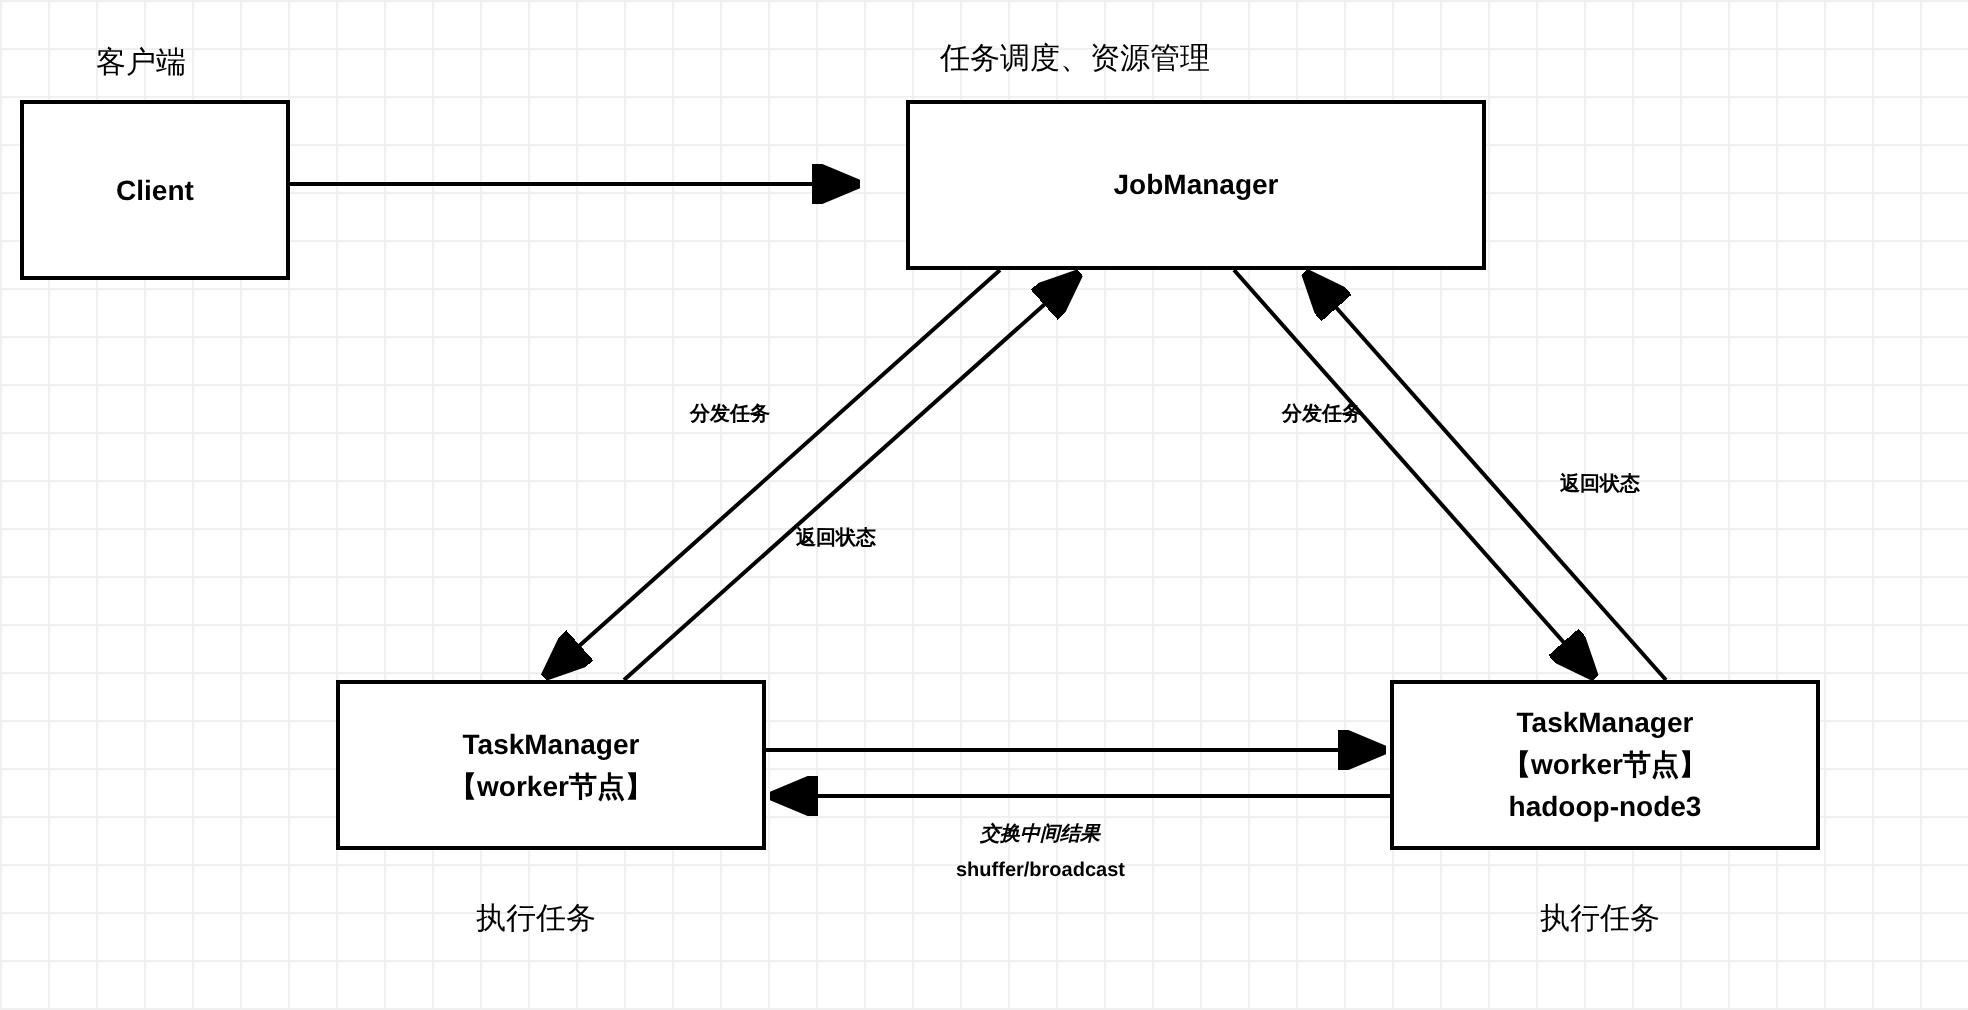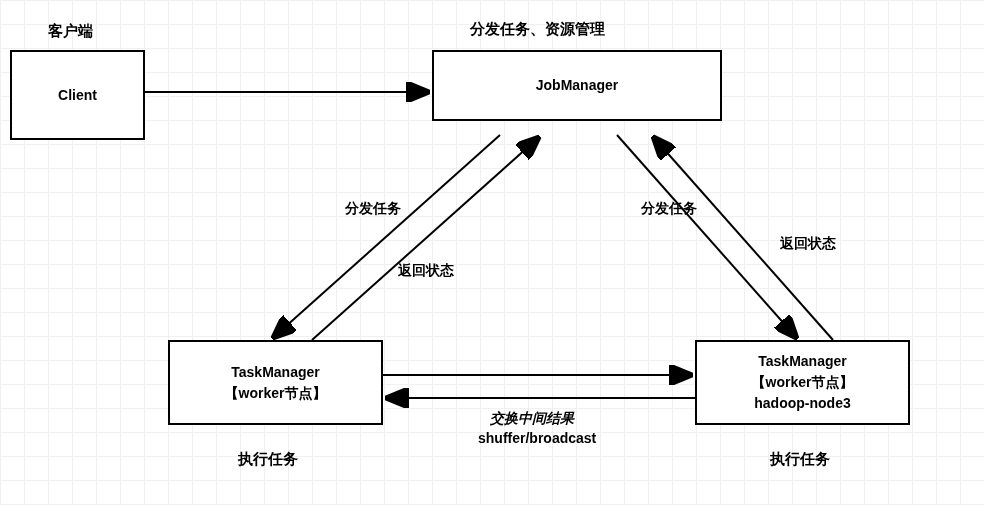--- a/index.html
+++ b/index.html
@@ -22,47 +22,47 @@
       flex-direction: column;
       align-items: center;
       justify-content: center;
       font-size: 14px;
       line-height: 1.5;
       font-weight: bold;
     }
     .label {
       position: absolute;
       font-size: 15px;
-      font-weight: bold;
+      font-weight: normal;
       white-space: nowrap;
     }
     .edge-label {
       position: absolute;
-      font-size: 14px;
+      font-size: 10px;
       font-weight: bold;
       text-align: center;
       white-space: nowrap;
     }
     .arrow { position: absolute; overflow: visible; }
     .arrow line, .arrow path { stroke: #000; stroke-width: 2; }
     .arrow .head { fill: #000; }
   </style>
 </head>
 <body>
 
 <div class="label" style="left:48px; top:22px;">客户端</div>
-<div class="label" style="left:470px; top:20px;">分发任务、资源管理</div>
+<div class="label" style="left:470px; top:20px;">任务调度、资源管理</div>
 <div class="label" style="left:238px; top:450px;">执行任务</div>
 <div class="label" style="left:770px; top:450px;">执行任务</div>
 
 <div class="box" style="left:10px; top:50px; width:135px; height:90px;">
   <div>Client</div>
 </div>
 
-<div class="box" style="left:432px; top:50px; width:290px; height:71px;text-align:right;">
+<div class="box" style="left:453px; top:50px; width:290px; height:85px;text-align:right;">
   <div>JobManager</div>
 </div>
 
 <div class="box" style="left:168px; top:340px; width:215px; height:85px;">
   <div>TaskManager</div>
   <div>【worker节点】</div>
 </div>
 
 <div class="box" style="left:695px; top:340px; width:215px; height:85px;">
   <div>TaskManager</div>

